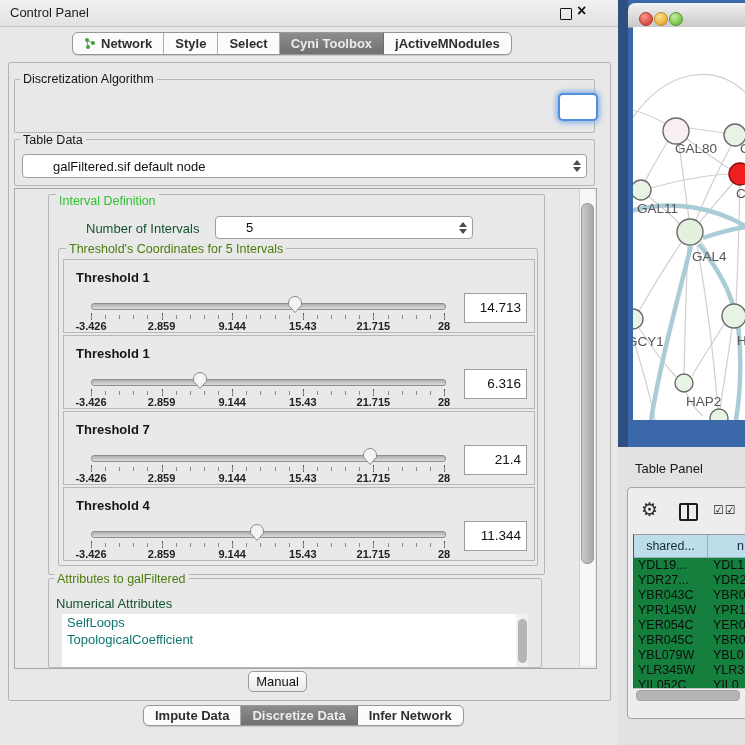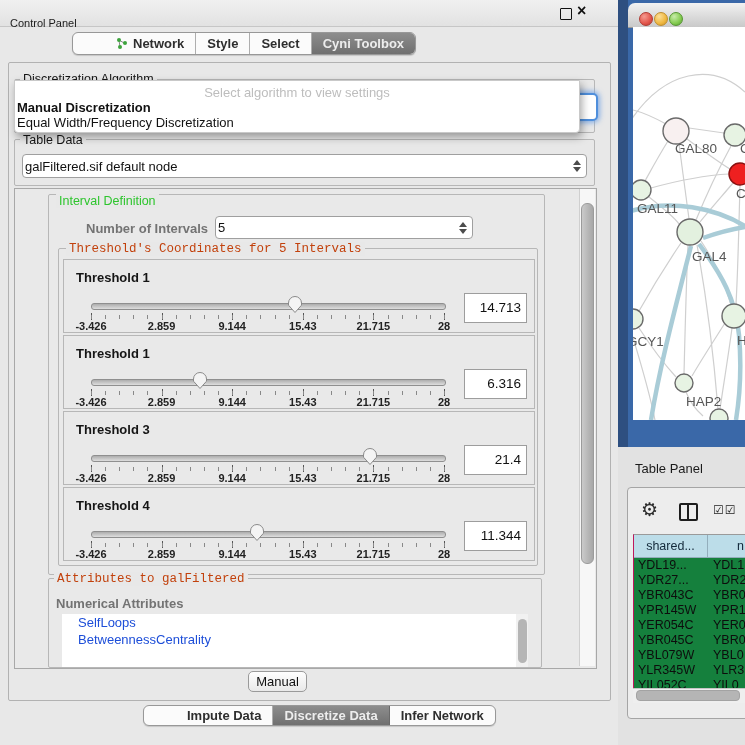--- a/index.html
+++ b/index.html
@@ -1,56 +1,56 @@
 <!DOCTYPE html>
 <html><head>
 <meta charset="utf-8">
 <style>
   html,body{margin:0;padding:0;}
   body{font-family:"Liberation Sans","DejaVu Sans",sans-serif;background:#e8e8e8;}
   #screen{position:relative;width:745px;height:745px;overflow:hidden;background:#e8e8e8;}
   .abs{position:absolute;}
   
   .titlebar{left:0;top:0;width:618px;height:26px;background:linear-gradient(#f0f0f0,#e2e2e2);border-bottom:1px solid #c6c6c6;}
-  .titlebar .wtitle{position:absolute;left:10px;top:17px;font-size:11px;color:#1c1c1c;}
+  .titlebar .wtitle{position:absolute;left:10px;top:5px;font-size:13px;color:#1c1c1c;}
   .float-btn{position:absolute;left:560px;top:8px;width:10px;height:10px;border:1.6px solid #111;border-radius:1px;}
   .close-btn{position:absolute;left:577px;top:2px;font-size:16px;font-weight:bold;color:#111;}
-  .seg{display:flex;border:1px solid #989898;border-radius:6px;background:#fbfbfb;box-shadow:0 1px 1px rgba(0,0,0,.15);overflow:hidden;padding-left:32px;}
+  .seg{display:flex;border:1px solid #989898;border-radius:6px;background:#fbfbfb;box-shadow:0 1px 1px rgba(0,0,0,.15);overflow:hidden;}
   .seg .sgi{padding:0 11px;line-height:20px;font-size:13px;font-weight:bold;color:#2e2e2e;border-right:1px solid #aeaeae;display:flex;align-items:center;gap:5px;}
   .seg .sgi:last-child{border-right:none;}
   .seg .sel{background:linear-gradient(#8d8d8d,#707070);color:#ededed;border-right-color:#6a6a6a;}
   .outerpanel{left:8px;top:62px;width:601px;height:637px;border:1px solid #b2b2b2;border-radius:2px;}
   .fieldset{border:1px solid #b7b7b7;border-radius:2px;}
   .flabel{position:absolute;font-size:12.5px;background:#e8e8e8;padding:0 3px;white-space:nowrap;}
   .combo{background:#fff;border:1px solid #9f9f9f;border-radius:4px;font-size:13px;color:#111;display:flex;align-items:center;}
-  .combo .cval{flex:1;padding-left:2px;white-space:nowrap;overflow:hidden;}
+  .combo .cval{flex:1;padding-left:2px;white-space:nowrap;overflow:hidden;margin-left:28px;}
   .stepper{width:18px;display:flex;flex-direction:column;align-items:center;justify-content:center;gap:2px;}
   .tri-up{width:0;height:0;border-left:4px solid transparent;border-right:4px solid transparent;border-bottom:5px solid #4c4c4c;}
   .tri-dn{width:0;height:0;border-left:4px solid transparent;border-right:4px solid transparent;border-top:5px solid #4c4c4c;}
   .popup{left:14px;top:80px;width:564px;height:51px;background:#fff;border:1px solid #c9c9c9;border-radius:0 0 4px 4px;box-shadow:2px 4px 9px rgba(0,0,0,.35);z-index:30;}
   .popup .prompt{text-align:center;color:#bdbdbd;font-size:13px;padding-top:4px;height:15px;}
   .popup .pitem{font-size:13px;color:#111;padding-left:2px;height:15px;}
   .popup .pbold{font-weight:bold;}
   .focusring{left:558px;top:93px;width:36px;height:24px;background:#fff;border:2px solid #4f8fdc;border-radius:5px;box-shadow:0 0 5px 2px rgba(110,160,230,.75);z-index:10;}
   .scrollpane{left:14px;top:188px;width:581px;height:479px;border:1px solid #a8a8a8;background:#e9e9e9;}
   .vscroll{left:579px;top:189px;width:15px;height:477px;background:linear-gradient(90deg,#fdfdfd,#eded-ed);border-left:1px solid #cfcfcf;background:#f7f7f7;}
   .vthumb{left:581px;top:203px;width:11px;height:359px;border-radius:6px;background:linear-gradient(90deg,#cacaca,#a7a7a7);border:1px solid #9b9b9b;}
   .glabel{color:#2dc52d;}
-  .blabel{color:#c2410c;font-family:Liberation Mono, monospace;}
-  .boldlabel{font-weight:bold;font-size:12.5px;color:#737373;}
+  .blabel{color:#4d7c0f;}
+  .boldlabel{font-weight:normal;font-size:12.5px;color:#14532d;}
   .threshold-row{position:absolute;left:63px;width:470px;height:72px;border:1px solid #b7b7b7;background:#e9e9e9;}
   .t-label{position:absolute;left:12px;top:10px;font-size:13px;font-weight:bold;color:#151515;}
   .t-track{position:absolute;left:27px;top:43px;width:353px;height:5px;border:1px solid #8f8f8f;border-radius:3px;background:linear-gradient(#adadad,#dedede);}
   .t-thumb{position:absolute;top:35px;width:16px;height:19px;}
   .ticks-major{position:absolute;left:27px;top:53px;width:354px;height:7px;background:repeating-linear-gradient(90deg,#555 0 1px,transparent 1px 70.6px);}
   .ticks-minor{position:absolute;left:27px;top:55px;width:354px;height:4px;background:repeating-linear-gradient(90deg,#888 0 1px,transparent 1px 14.12px);}
   .tick-lbl{position:absolute;top:60px;transform:translateX(-50%);font-size:11px;font-weight:bold;color:#222;}
   .t-value{position:absolute;left:400px;top:33px;width:56px;height:28px;background:#fff;border:1px solid #9d9d9d;font-size:13.5px;color:#111;text-align:right;line-height:28px;padding-right:5px;}
   .listbox{left:62px;top:614px;width:454px;height:53px;background:#fff;overflow:hidden;}
-  .listbox .litem{font-size:13px;color:#1d4ed8;padding-left:16px;line-height:17px;white-space:nowrap;}
+  .listbox .litem{font-size:13px;color:#0f766e;padding-left:5px;line-height:17px;white-space:nowrap;}
   .lscroll{left:516px;top:614px;width:12px;height:53px;background:#f1f1f1;}
   .lthumb{left:518px;top:619px;width:9px;height:44px;border-radius:5px;background:#b5b5b5;}
   .btn{background:linear-gradient(#fefefe,#e9e9e9);border:1px solid #9a9a9a;border-radius:5px;font-size:13px;color:#111;text-align:center;}
   
   .netstrip{left:618px;top:0;width:10px;height:447px;background:#2e4f80;}
   .netwin{left:628px;top:0;width:117px;height:447px;background:#3a68a8;}
   .mactitle{left:628px;top:3px;width:117px;height:24px;background:linear-gradient(#f2f2f2,#c9c9c9);border-bottom:1px solid #9a9a9a;border-top-left-radius:7px;}
   .light{position:absolute;top:9px;width:12px;height:12px;border-radius:50%;}
   .canvas{left:633px;top:27px;width:112px;height:393px;background:#fff;overflow:hidden;}
   .tp-area{left:618px;top:447px;width:127px;height:298px;background:#e2e2e2;}
@@ -93,33 +93,31 @@
     </span>
     <span class="sgi">
         <span>Style</span>
       </span>
     <span class="sgi">
         <span>Select</span>
       </span>
     <span class="sgi sel">
         <span>Cyni Toolbox</span>
       </span>
+    <span class="sgi">
+        <span>jActiveMNodules</span>
+      </span>
   </div>
 
   <div class="abs outerpanel"></div>
 
   <div class="abs fieldset" style="left:14px;top:79px;width:579px;height:52px;"></div>
   <span class="abs flabel" style="left:20px;top:72px;color:#151515;">Discretization Algorithm</span>
   <div class="abs focusring"></div>
 
-  <div class="abs popup">
-    <div class="prompt">Select algorithm to view settings</div>
-    <div class="pitem pbold">Manual Discretization</div>
-    <div class="pitem">Equal Width/Frequency Discretization</div>
-  </div>
 
   <div class="abs fieldset" style="left:14px;top:139px;width:579px;height:45px;"></div>
   <span class="abs flabel" style="left:20px;top:133px;color:#151515;">Table Data</span>
   <div class="abs combo" style="left:22px;top:154px;width:563px;height:22px;">
     <span class="cval">galFiltered.sif default node</span>
     <span class="stepper">
         <span class="tri-up"></span>
         <span class="tri-dn"></span>
       </span>
   </div>
@@ -169,21 +167,21 @@
       </svg>
     <div class="t-value">6.316</div>
   <span class="tick-lbl" style="left: 27px;">-3.426</span>
       <span class="tick-lbl" style="left: 97.6px;">2.859</span>
       <span class="tick-lbl" style="left: 168.2px;">9.144</span>
       <span class="tick-lbl" style="left: 238.8px;">15.43</span>
       <span class="tick-lbl" style="left: 309.4px;">21.715</span>
       <span class="tick-lbl" style="left: 380px;">28</span>
     </div>
   <div class="threshold-row" style="top:411px;">
-    <span class="t-label">Threshold 3</span>
+    <span class="t-label">Threshold 7</span>
     <div class="t-track"></div>
     <div class="ticks-major"></div>
     <div class="ticks-minor"></div>
     <svg class="t-thumb" viewBox="0 0 16 19" style="left: 297.87px;">
         <path d="M1.5 8 a6.5 6.5 0 0 1 13 0 v2.2 L8 17.5 L1.5 10.2 Z" fill="#f4f4f4" stroke="#8a8a8a"></path>
       </svg>
     <div class="t-value">21.4</div>
   <span class="tick-lbl" style="left: 27px;">-3.426</span>
       <span class="tick-lbl" style="left: 97.6px;">2.859</span>
       <span class="tick-lbl" style="left: 168.2px;">9.144</span>
@@ -206,21 +204,21 @@
       <span class="tick-lbl" style="left: 238.8px;">15.43</span>
       <span class="tick-lbl" style="left: 309.4px;">21.715</span>
       <span class="tick-lbl" style="left: 380px;">28</span>
     </div>
 
   <div class="abs fieldset" style="left:48px;top:578px;width:492px;height:88px;"></div>
   <span class="abs flabel blabel" style="left:54px;top:572px;">Attributes to galFiltered</span>
   <span class="abs boldlabel" style="left:56px;top:596px;font-size:13px;">Numerical Attributes</span>
   <div class="abs listbox" id="attr-list">
       <div class="litem">SelfLoops</div>
-      <div class="litem">BetweennessCentrality</div>
+      <div class="litem">TopologicalCoefficient</div>
     </div>
   <div class="abs lscroll"></div>
   <div class="abs lthumb"></div>
 
   <div class="abs btn" style="left:248px;top:671px;width:57px;height:19px;line-height:19px;">Manual</div>
 
   <div class="abs seg" style="left:143px;top:705px;height:19px;">
     <span class="sgi">
         <span>Impute Data</span>
       </span>

